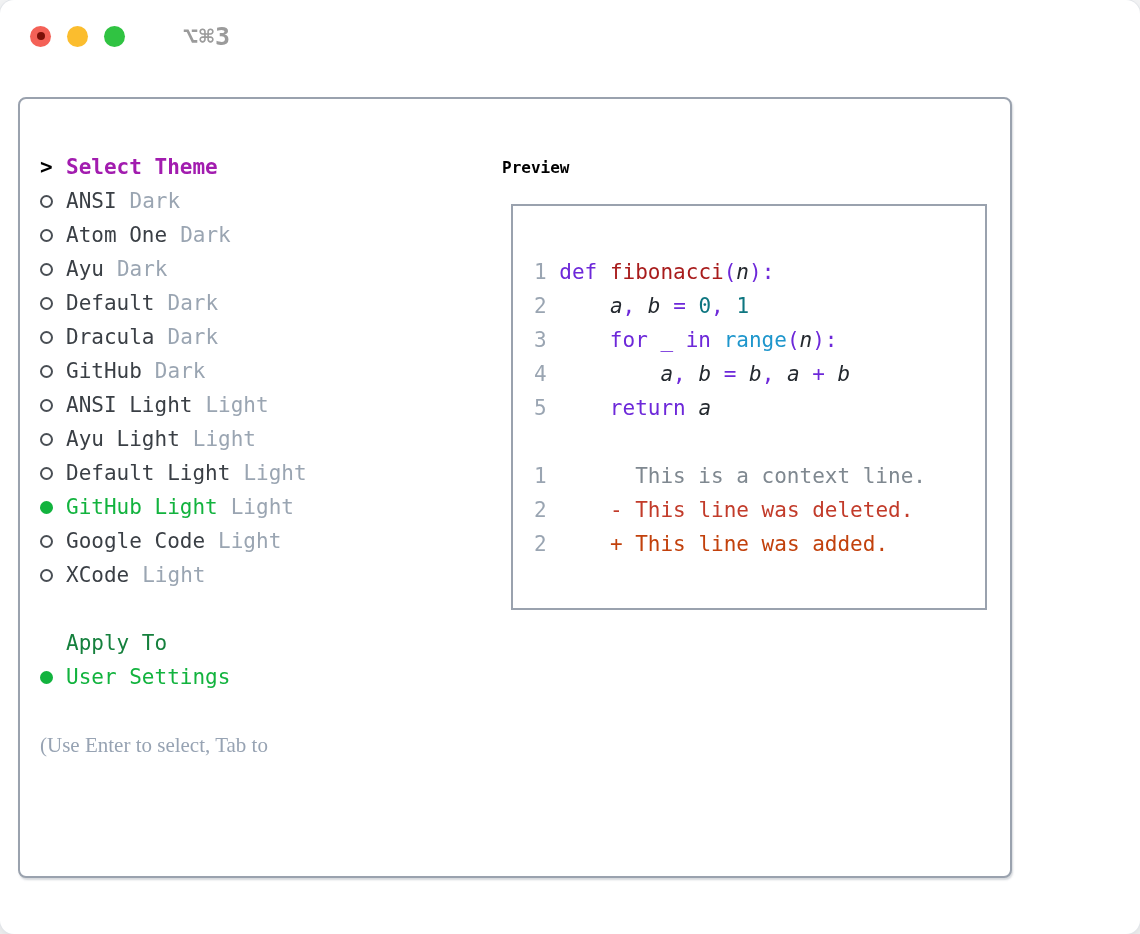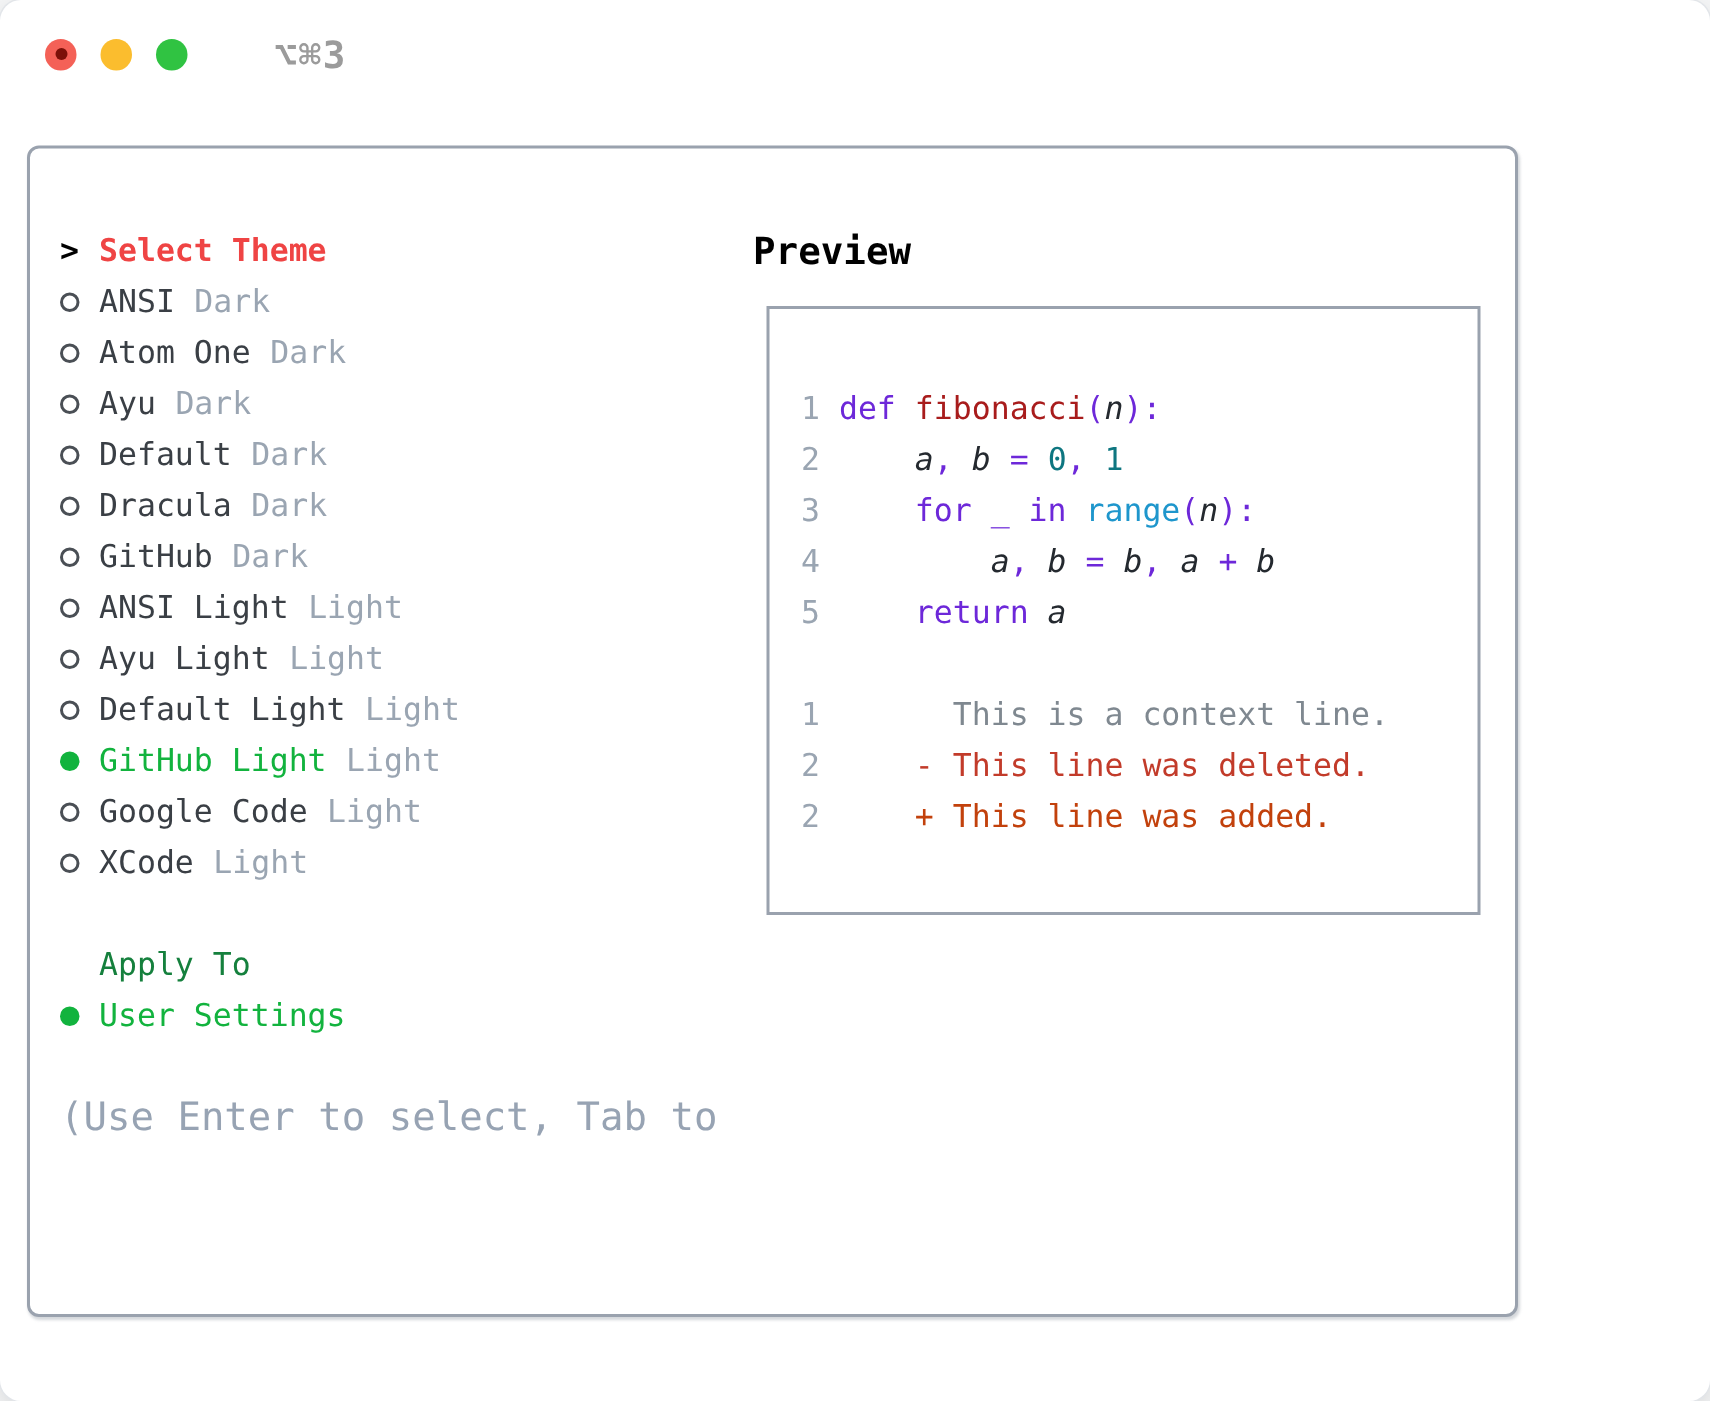--- a/index.html
+++ b/index.html
@@ -25,27 +25,27 @@
     box-shadow:1px 2px 2px rgba(150,158,168,.40);
   }
   
   .left{position:absolute;left:20px;top:51px;}
   .row{display:flex;align-items:center;height:34px;font-size:21px;color:#3a3f45;white-space:pre;}
   .marker{width:26px;flex:none;display:flex;align-items:center;}
   .gt{color:#000;font-weight:bold;}
   .radio{width:13px;height:13px;border-radius:50%;border:2px solid #4a4f55;}
   .row.sel .radio{background:#12b33e;border-color:#12b33e;}
   .row.sel .label{color:#12b33e;}
-  .hdr .label{color:#ef4444;font-weight:bold;}
+  .hdr .label{color:#a21caf;font-weight:bold;}
   .apply-hdr .label{color:#15803d;}
   .tag{color:#9aa5b2;margin-left:13px;}
-  .hint-line{height:34px;display:flex;align-items:center;font-size:26px;color:#97a3b3;white-space:pre;}
+  .hint-line{height:34px;display:flex;align-items:center;font-size:21px;color:#97a3b3;white-space:pre;font-family:Liberation Serif, serif;}
   .spacer{height:34px;}
   
-  .preview-title{position:absolute;left:482px;top:51px;height:34px;display:flex;align-items:center;font-size:25px;font-weight:bold;color:#000;}
+  .preview-title{position:absolute;left:482px;top:51px;height:34px;display:flex;align-items:center;font-size:16px;font-weight:bold;color:#000;}
   .preview-box{position:absolute;left:491px;top:105px;width:476px;height:406px;border:2px solid #9aa2ae;background:#fff;}
   .code{position:absolute;left:21px;top:49px;font-size:21px;line-height:34px;white-space:pre;}
   .cl{display:flex;min-height:34px;}
   .ln{color:#9aa5b2;min-width:1ch;margin-right:1ch;}
   .tk-k{color:#6d28d9;}
   .tk-fn{color:#a81c1c;}
   .tk-num{color:#0e7680;}
   .tk-call{color:#1e96cc;}
   .tk-var{color:#24292f;font-style:italic;}
   .tk-ctx{color:#7f8890;}

